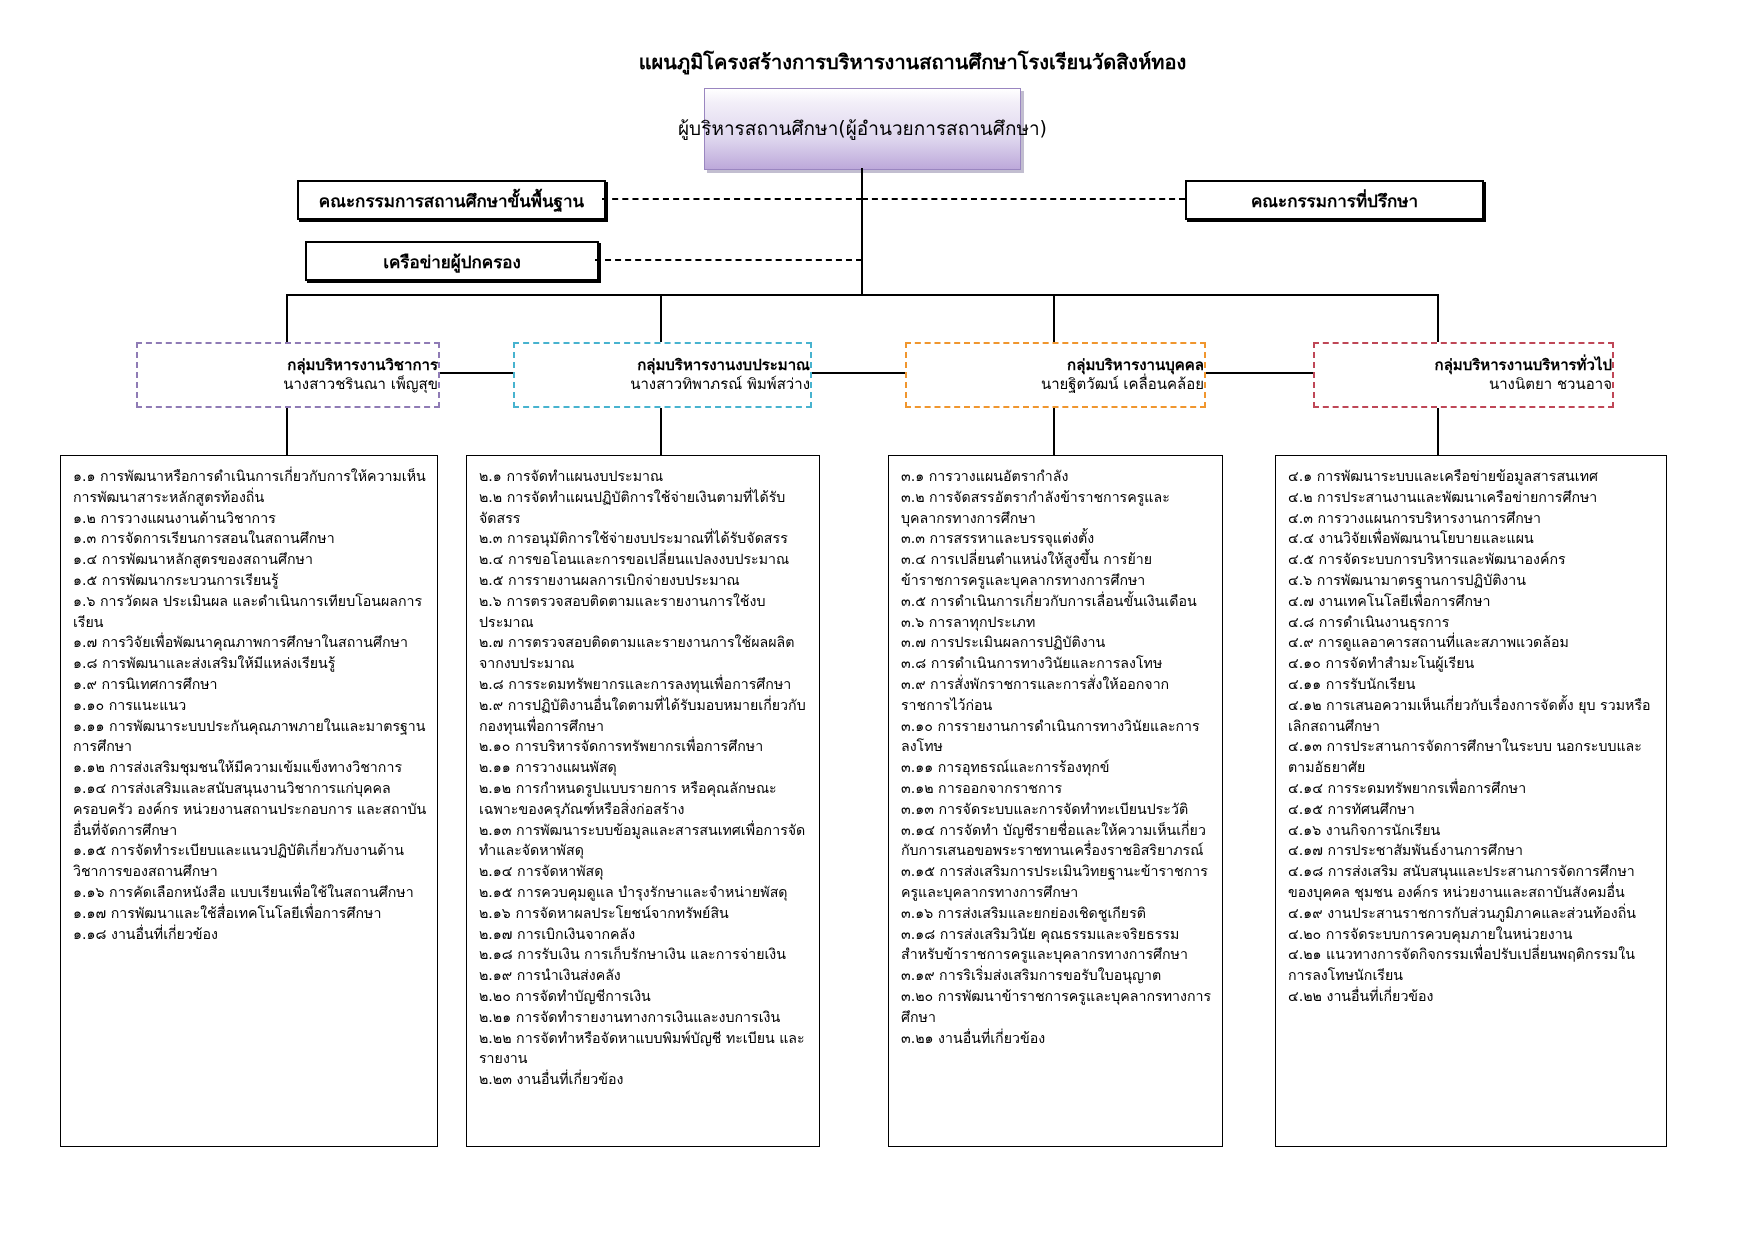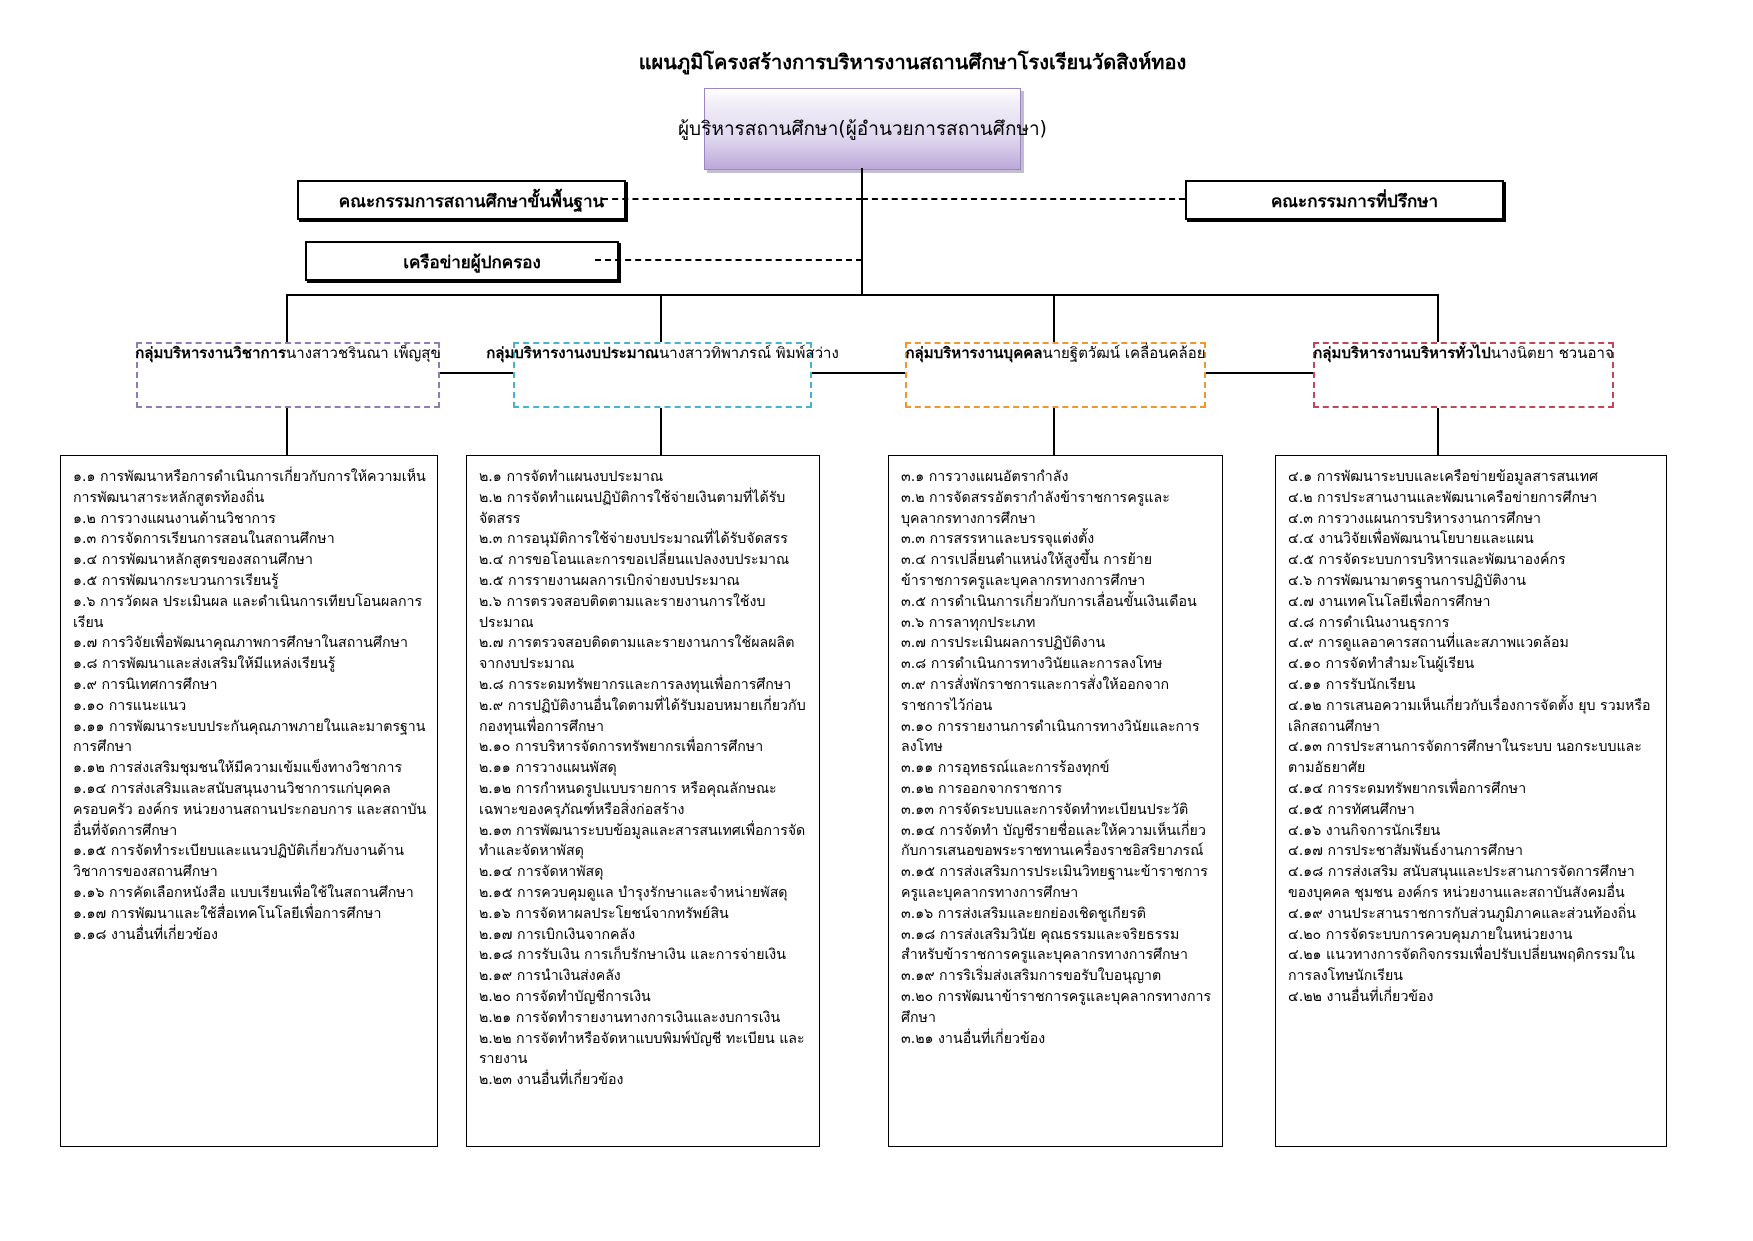--- a/index.html
+++ b/index.html
@@ -34,39 +34,38 @@
 
   
   .plainbox{
     position:absolute;
     border:2px solid #000;
     background:#fff;
     display:flex;align-items:center;justify-content:center;
     font-size:17px;font-weight:bold;color:#000;
     box-shadow:2px 2px 0 #000;
     white-space:nowrap;
-    padding-left:20px;
   }
   #box-basic-edu-committee{left:297px;top:180px;width:305px;height:36px;}
   #box-advisory-committee{left:1185px;top:180px;width:295px;height:36px;}
   #box-parent-network{left:305px;top:241px;width:290px;height:36px;}
 
   
   .line{position:absolute;background:#000;}
   .vline{width:2px;}
   .hline{height:2px;}
   .dashed-h{
     position:absolute;height:0;border-top:2px dashed #000;
   }
 
   
   .group-head{
     position:absolute;height:62px;
     background:#fff;
-    display:flex;flex-direction:row;align-items:flex-start;justify-content:center;
+    display:flex;flex-direction:column;align-items:flex-end;justify-content:center;
     text-align:center;line-height:1.28;
   }
   .group-head .gh-title{font-size:15px;font-weight:bold;color:#000;white-space:nowrap;}
   .group-head .gh-name{font-size:15px;color:#000;white-space:nowrap;}
 
   #group-head-0{left:136px;top:342px;width:300px;border:2px dashed #8f7bb5;}
   #group-head-1{left:513px;top:342px;width:295px;border:2px dashed #47b3cf;}
   #group-head-2{left:905px;top:342px;width:297px;border:2px dashed #f0962e;}
   #group-head-3{left:1313px;top:342px;width:297px;border:2px dashed #bf4757;}
 

